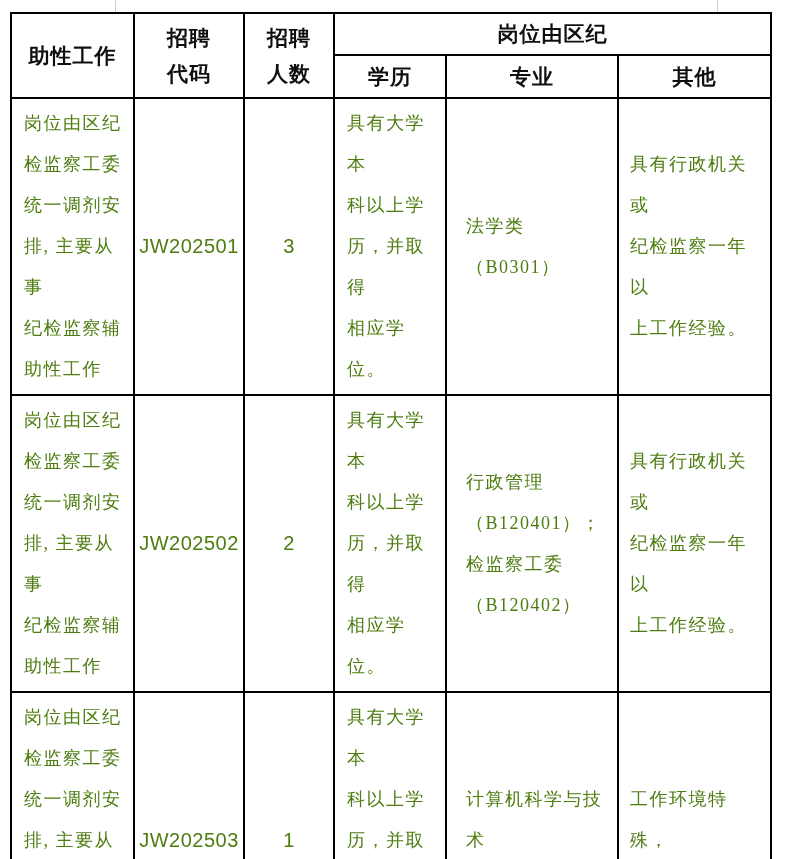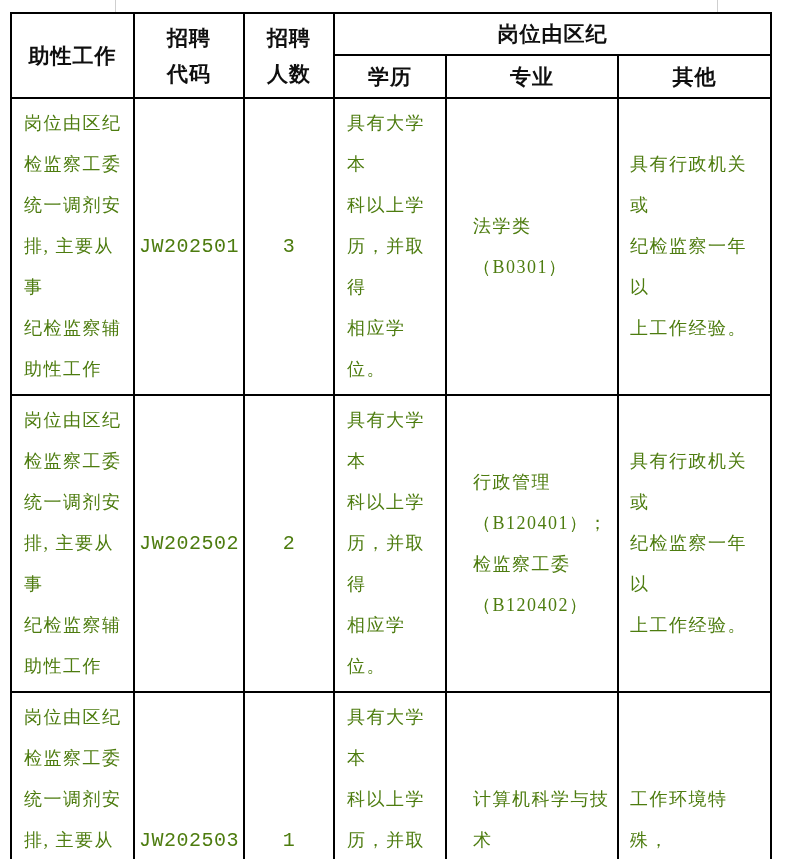--- a/index.html
+++ b/index.html
@@ -50,28 +50,28 @@
     padding: 4px 8px 4px 12px;
   }
   tr.hdr1 { height: 42px; }
   tr.hdr2 { height: 43px; }
   tr.row1 { height: 255px; }
   tr.row2 { height: 246px; }
   tr.row3 { height: 250px; }
 
   td.c-code, td.c-count {
     text-align: center;
-    font-family: Liberation Mono, monospace;
+    font-family: Liberation Sans, sans-serif;
     font-size: 20px;
     letter-spacing: 0.5px;
     padding: 0;
     white-space: normal;
   }
   td.c-edu   { padding-left: 12px; padding-right: 10px; }
-  td.c-major { padding-left: 26px; padding-right: 6px; margin-left: 12px; }
+  td.c-major { padding-left: 19px; padding-right: 6px; margin-left: 12px; }
   td.c-other { padding-left: 11px; padding-right: 14px; margin-top: 40px; }
 </style>
 </head>
 <body>
 
 <div class="artifact-line artifact-left"></div>
 <div class="artifact-line artifact-right"></div>
 
 <table class="recruit">
   <colgroup>

